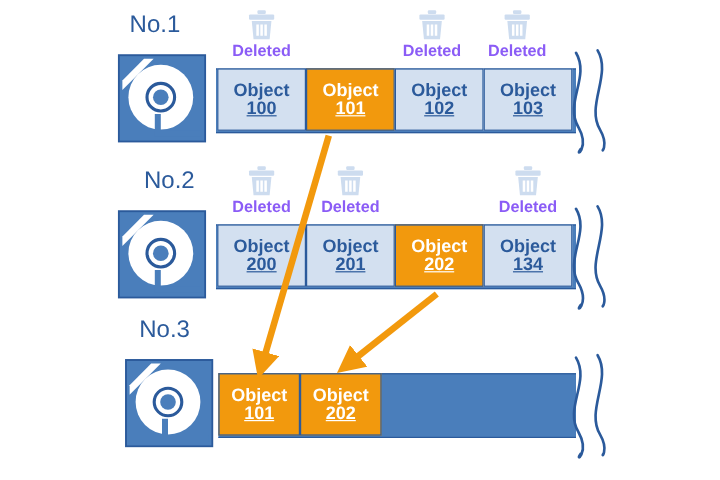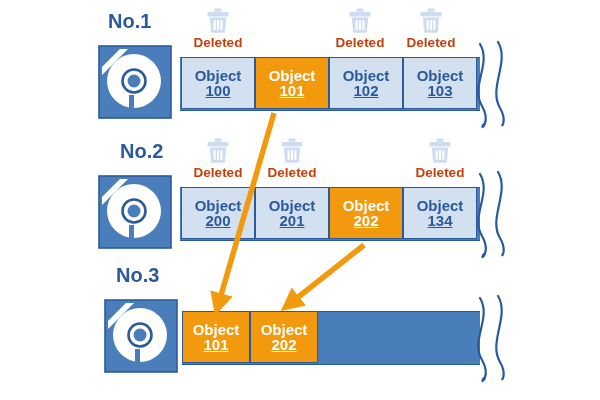--- a/index.html
+++ b/index.html
@@ -16,21 +16,21 @@
   #stage {
     position: relative;
     width: 600px;
     height: 400px;
     background: #ffffff;
   }
   
   .row-label {
     position: absolute;
     font-size: 20px;
-    font-weight: bold;
+    font-weight: normal;
     color: #2b5a9b;
     letter-spacing: 0px;
     white-space: nowrap;
   }
   
   .cartridge {
     position: absolute;
     width: 74px;
     height: 74px;
   }
@@ -77,21 +77,21 @@
   .deleted-mark .trash {
     display: block;
     margin: 0 auto 1px auto;
     width: 24px;
     height: 26px;
   }
   .deleted-mark .dlabel {
     display: block;
     font-size: 13.5px;
     font-weight: bold;
-    color: #c2410c;
+    color: #8b5cf6;
     white-space: nowrap;
   }
   
   .overlay {
     position: absolute;
     left: 0; top: 0;
     width: 600px;
     height: 400px;
     pointer-events: none;
   }

